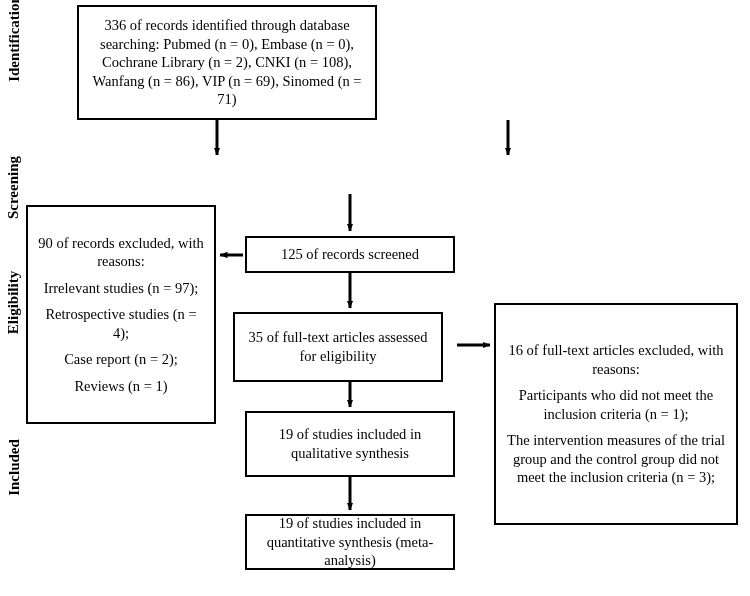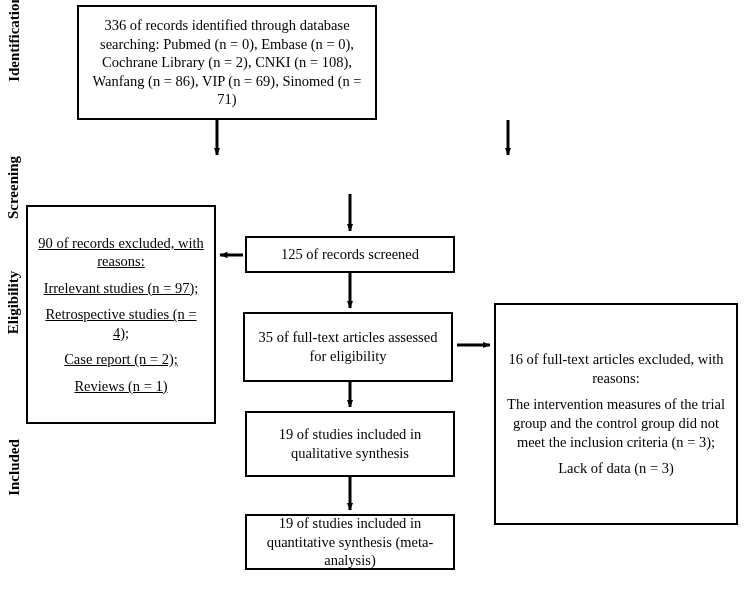--- a/index.html
+++ b/index.html
@@ -109,36 +109,36 @@
   <div class="fbox" style="left:77px; top:5px; width:300px; height:115px;">
     <p>336 of records identified through database searching: Pubmed (n = 0), Embase (n = 0), Cochrane Library (n = 2), CNKI (n = 108), Wanfang (n = 86), VIP (n = 69), Sinomed (n = 71)</p>
   </div>
 
 
 
   <div class="fbox" style="left:245px; top:236px; width:210px; height:37px;">
     <p>125 of records screened</p>
   </div>
 
-  <div class="fbox" style="left:26px; top:205px; width:190px; height:219px; padding:24px 8px;text-decoration:underline;">
+  <div class="fbox" style="left:26px; top:205px; width:190px; height:219px; padding:24px 8px;">
     <p>90 of records excluded, with reasons:</p>
     <p>Irrelevant studies (n = 97);</p>
     <p>Retrospective studies (n = 4);</p>
     <p>Case report (n = 2);</p>
     <p>Reviews (n = 1)</p>
   </div>
 
-  <div class="fbox" style="left:243px; top:312px; width:210px; height:70px;">
+  <div class="fbox" style="left:233px; top:312px; width:210px; height:70px;">
     <p>35 of full-text articles assessed for eligibility</p>
   </div>
 
   <div class="fbox" style="left:494px; top:303px; width:244px; height:222px; padding:6px 8px;">
     <p>16 of full-text articles excluded, with reasons:</p>
+    <p>Participants who did not meet the inclusion criteria (n = 1);</p>
     <p>The intervention measures of the trial group and the control group did not meet the inclusion criteria (n = 3);</p>
-    <p>Lack of data (n = 3)</p>
   </div>
 
   <div class="fbox" style="left:245px; top:411px; width:210px; height:66px;">
     <p>19 of studies included in qualitative synthesis</p>
   </div>
 
   <div class="fbox" style="left:245px; top:514px; width:210px; height:56px;">
     <p>19 of studies included in quantitative synthesis (meta-analysis)</p>
   </div>
 

